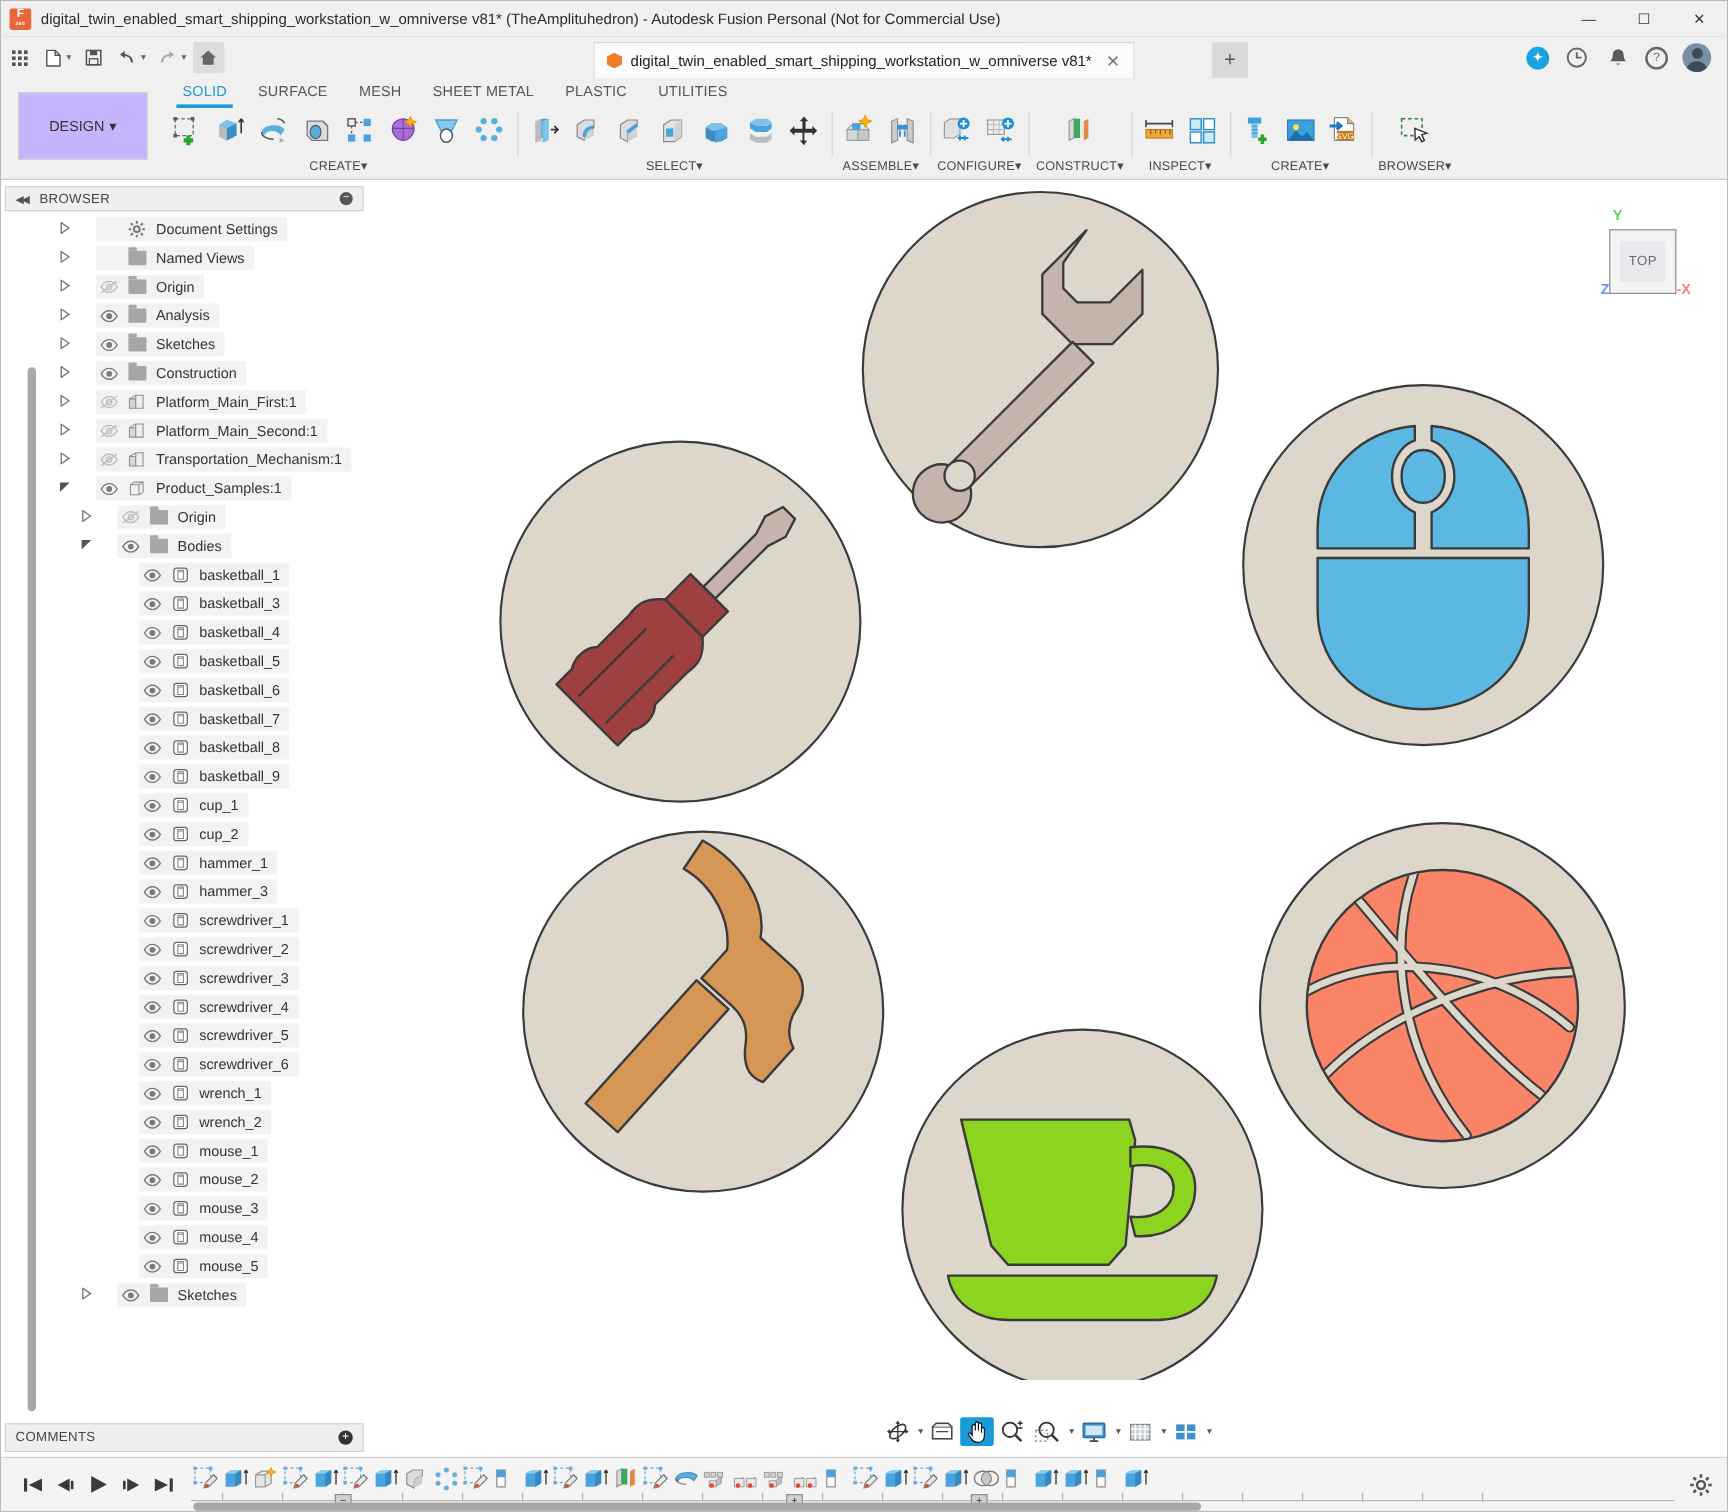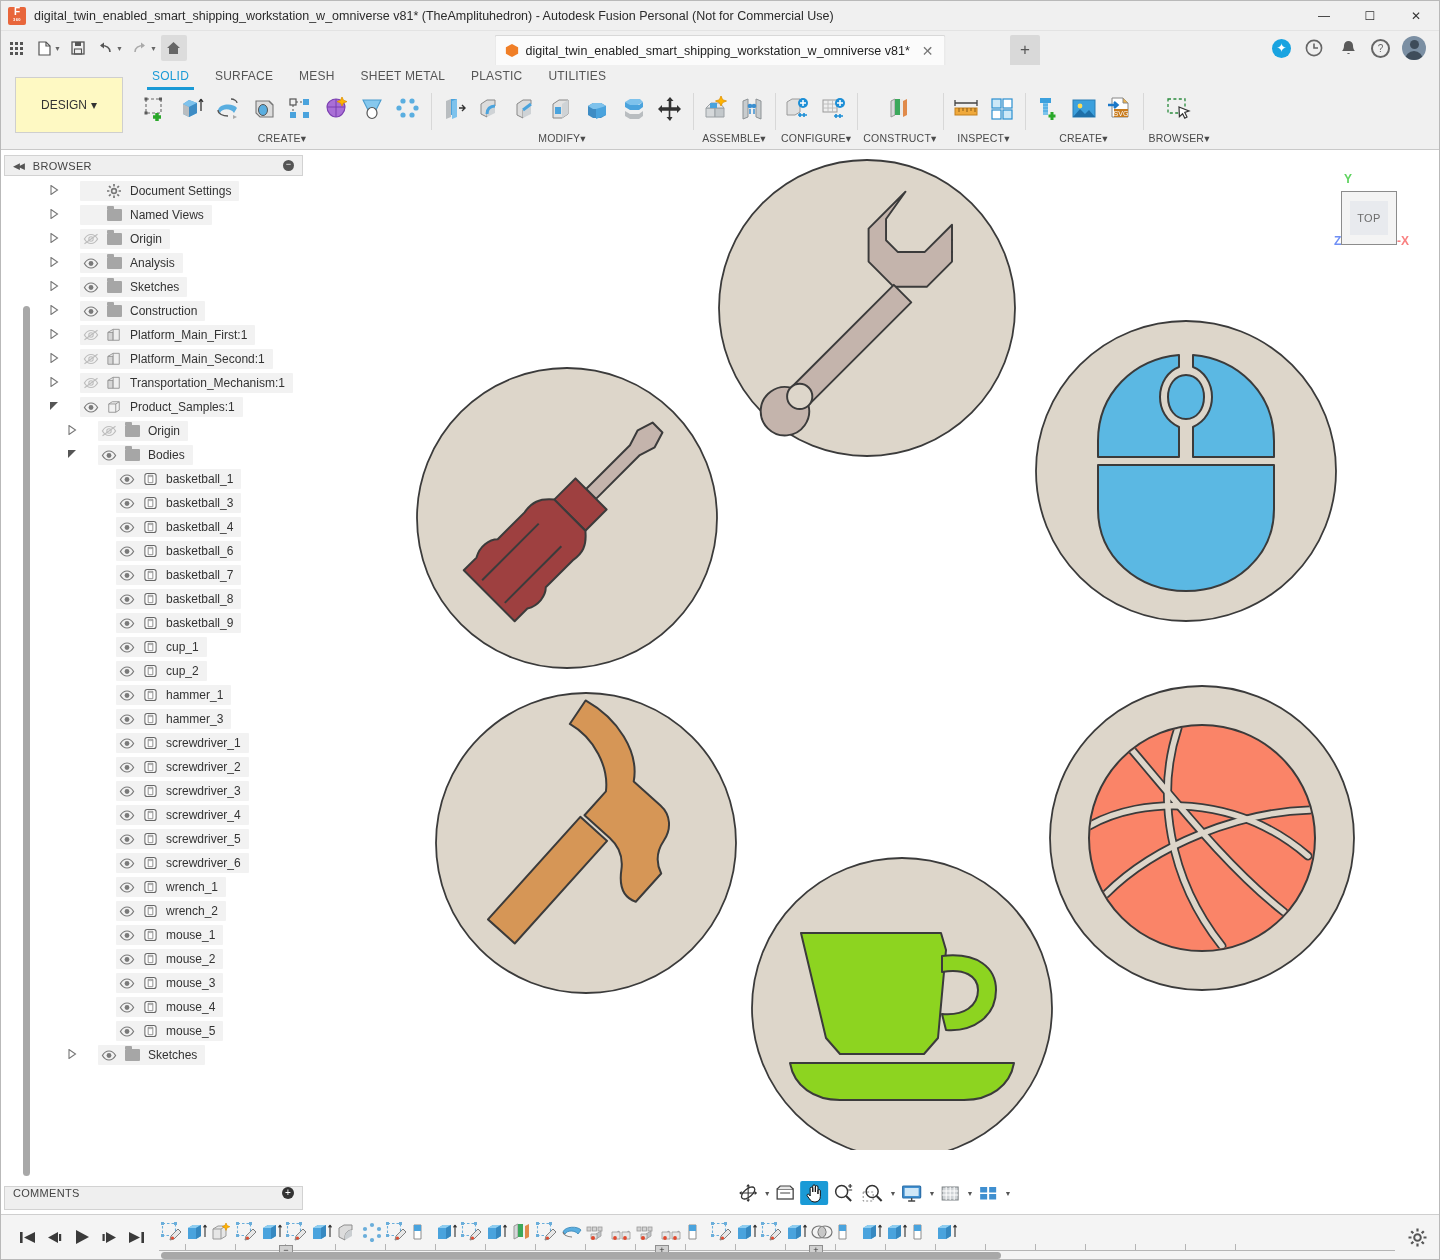--- a/index.html
+++ b/index.html
@@ -90,21 +90,21 @@
   .avatar::after {
     content:''; position:absolute; width:18px; height:11px; border-radius:9px 9px 0 0;
     background:#3e4c5a; left:3px; top:15px;
   }
 
   
   .ribbon { background:#f0f0f0; flex:none; border-bottom:1px solid #c9c9c9; }
   .ribbon-row { display:flex; align-items:flex-start; height:84px; }
   .design-btn {
     width:108px; height:56px; margin:12px 10px 0 14px;
-    border:1px solid #cfcfcf; background:#fef9c3;
+    border:1px solid #cfcfcf; background:#c4b5fd;
     display:flex; align-items:center; justify-content:center;
     font-size:12px; color:#333; gap:4px; flex:none;
   }
   .tabs-n-tools { display:flex; flex-direction:column; flex:1; min-width:0; }
   .rtabs { display:flex; gap:0; padding-left:6px; height:24px; align-items:center; }
   .rtab {
     font-size:12px; color:#555; padding:3px 13px 5px; position:relative;
     letter-spacing:.2px; white-space:nowrap;
   }
   .rtab.active { color:#1a9ad6; }
@@ -169,21 +169,21 @@
   .body-ico { width:15px; height:14px; }
   .scroll-track {
     position:absolute; left:11px; top:22px; bottom:0; width:7px;
   }
   .scroll-thumb {
     position:absolute; left:11px; top:108px; width:7px; height:870px;
     background:#a8a8a8; border-radius:4px;
   }
   .comments {
     height:24px; margin:0 3px 4px 3px; background:#efefef; border:1px solid #d2d2d2;
-    display:flex; padding:0 8px; flex:none;
+    display:flex; align-items:center; padding:0 8px; flex:none;
   }
   .comments .ttl { font-size:11px; color:#444; letter-spacing:.3px; }
   .comments .plus {
     margin-left:auto; width:12px; height:12px; border-radius:50%;
     background:#333; color:#fff; font-size:10px; line-height:11px; text-align:center;
   }
 
   
   .canvas { flex:1; position:relative; background:#fff; overflow:hidden; }
   .viewcube { position:absolute; right:28px; top:22px; width:86px; height:78px; }
@@ -469,21 +469,21 @@
                     <path d="M4 15l5 3h9l4-3v5l-4 3H9l-5-3z" fill="#b9bdc0"></path>
                   </svg>
               </div>
               <div class="tool">
                 <svg width="26" height="26" viewBox="0 0 26 26">
                     <path d="M13 1l3.5 4h-2.2v6.3H20V9l4 4-4 4v-2.3h-6.7V21h2.2L13 25l-3.5-4h2.2v-6.3H5V17l-4-4 4-4v2.3h6.7V5H9.5z" fill="#333"></path>
                   </svg>
               </div>
             </div>
             <div class="panel-label">
-              <span>MODIFY</span><span>▾</span>
+              <span>SELECT</span><span>▾</span>
             </div>
           </div>
 
           <div class="panel">
             <div class="panel-icons">
               <div class="tool">
                 <svg width="28" height="28" viewBox="0 0 28 28">
                     <path d="M4 13h9v9H4z" fill="#d5d8da" stroke="#9aa0a4" stroke-width="1"></path>
                     <path d="M13 13h9v9h-9z" fill="#c3c8cb" stroke="#9aa0a4" stroke-width="1"></path>
                     <path d="M4 13l5-5h9l4 5z" fill="#e6e8ea" stroke="#9aa0a4" stroke-width="1"></path>
@@ -913,20 +913,40 @@
                 </svg>
               </span>
               <span class="ticon">
                 <svg class="body-ico" viewBox="0 0 16 15">
                   <rect x="2" y="1.5" width="12" height="12" rx="2.5" fill="#fff" stroke="#666" stroke-width="1.1"></rect>
                   <path d="M5.5 3.5h5v8h-5z" fill="none" stroke="#8a8a8a" stroke-width="1"></path>
                   <path d="M5.5 4.4c1.6.8 3.4.8 5 0" fill="none" stroke="#8a8a8a" stroke-width=".9"></path>
                 </svg>
               </span>
               <span class="tlabel">basketball_4</span>
+            </span>
+          </div>
+          <div class="trow">
+            <span style="width:62px;flex:none"></span>
+            <span class="arrow "></span>
+            <span class="hl">
+              <span class="eye">
+                <svg width="16" height="11" viewBox="0 0 16 11">
+                  <path d="M8 1C4 1 1.4 5.5 1.4 5.5S4 10 8 10s6.6-4.5 6.6-4.5S12 1 8 1z" fill="none" stroke="#7a7a7a" stroke-width="1.2"></path>
+                  <circle cx="8" cy="5.5" r="2.4" fill="#7a7a7a"></circle>
+                </svg>
+              </span>
+              <span class="ticon">
+                <svg class="body-ico" viewBox="0 0 16 15">
+                  <rect x="2" y="1.5" width="12" height="12" rx="2.5" fill="#fff" stroke="#666" stroke-width="1.1"></rect>
+                  <path d="M5.5 3.5h5v8h-5z" fill="none" stroke="#8a8a8a" stroke-width="1"></path>
+                  <path d="M5.5 4.4c1.6.8 3.4.8 5 0" fill="none" stroke="#8a8a8a" stroke-width=".9"></path>
+                </svg>
+              </span>
+              <span class="tlabel">basketball_5</span>
             </span>
           </div>
           <div class="trow">
             <span style="width:62px;flex:none"></span>
             <span class="arrow "></span>
             <span class="hl">
               <span class="eye">
                 <svg width="16" height="11" viewBox="0 0 16 11">
                   <path d="M8 1C4 1 1.4 5.5 1.4 5.5S4 10 8 10s6.6-4.5 6.6-4.5S12 1 8 1z" fill="none" stroke="#7a7a7a" stroke-width="1.2"></path>
                   <circle cx="8" cy="5.5" r="2.4" fill="#7a7a7a"></circle>

